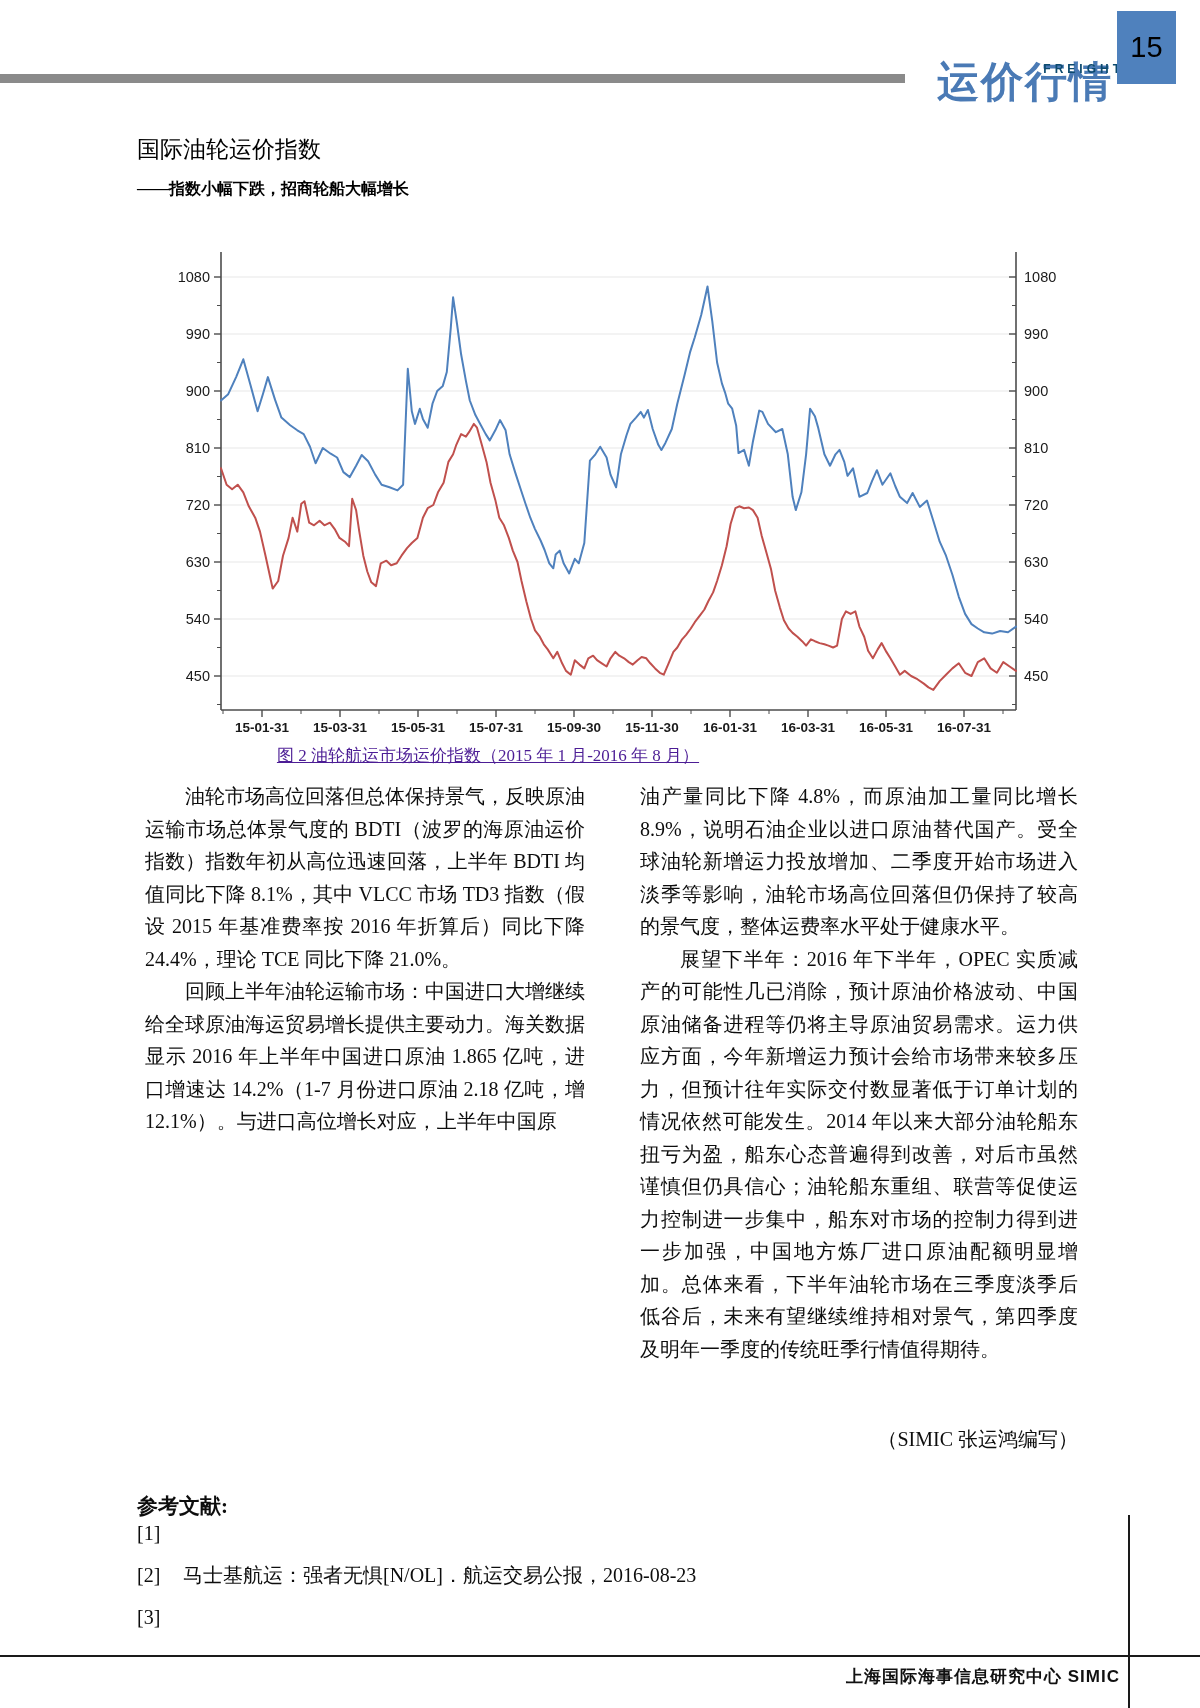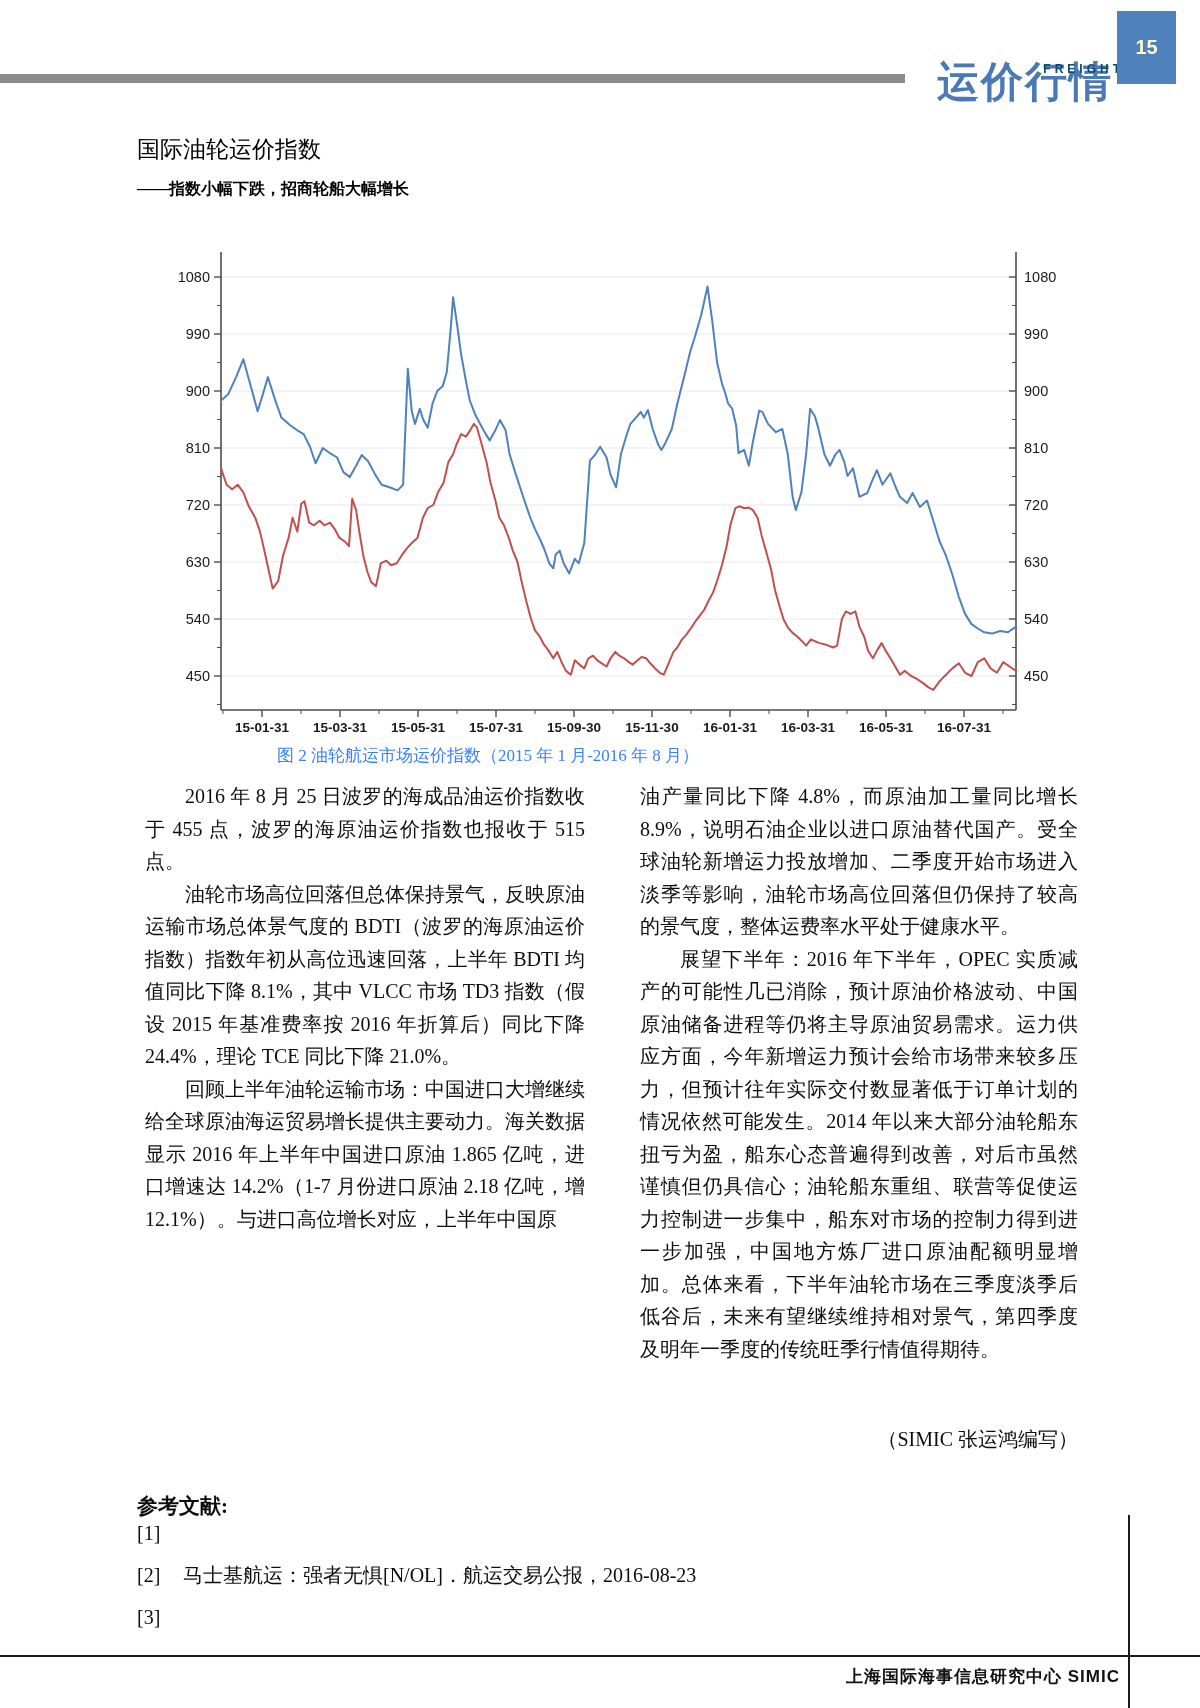--- a/index.html
+++ b/index.html
@@ -9,29 +9,29 @@
   .gray-bar{position:absolute;left:0;top:74px;width:905px;height:9px;background:#8a8a8a;}
   .hdr-title{position:absolute;left:930px;top:14px;width:190px;text-align:center;
              font-family:"Liberation Sans","DejaVu Sans",sans-serif;
              font-size:42px;font-weight:bold;letter-spacing:2px;color:#4a7ab5;margin-top:40px;}
   .hdr-sub{position:absolute;left:946px;top:62px;width:190px;text-align:right;
            font-family:"Liberation Sans","DejaVu Sans",sans-serif;
            font-size:12px;font-weight:bold;letter-spacing:4px;color:#0c4a6e;}
   .page-box{position:absolute;left:1117px;top:11px;width:59px;height:73px;background:#4f81bd;
             display:flex;align-items:center;justify-content:center;}
   .page-box span{font-family:"Liberation Sans","DejaVu Sans",sans-serif;
-                 font-size:20px;font-weight:bold;color:#fef9c3;}
+                 font-size:29px;font-weight:normal;color:#000000;}
   
   .sec-title{position:absolute;left:137px;top:134px;font-size:23px;font-weight:normal;color:#000;}
   .sec-sub{position:absolute;left:137px;top:179px;font-size:16px;font-weight:bold;color:#000;}
   
   .chart-svg{position:absolute;left:0;top:0;width:1200px;height:770px;}
   .chart-svg text{font-family:"Liberation Sans","DejaVu Sans",sans-serif;fill:#1a1a1a;}
   .fig-caption{position:absolute;left:0;top:744px;width:976px;text-align:center;
-               font-size:17px;color:#3b82f6;}
+               font-size:17px;color:#4c1d95;text-decoration:underline;}
   
   .col{position:absolute;top:780px;font-size:20px;line-height:32.5px;text-align:justify;color:#0d0d0d;}
   .col-left{left:145px;width:440px;}
   .col-right{left:640px;width:438px;}
   .col p{margin:0;}
   .col p.indent{text-indent:2em;}
   .signoff{margin-top:58px !important;text-align:right;}
   
   .refs{position:absolute;left:137px;top:1492px;width:950px;font-size:20px;color:#0d0d0d;}
   .refs-heading{font-weight:bold;font-size:21px;margin:0 0 0 0;}
@@ -149,21 +149,20 @@
       <text x="730" y="732" text-anchor="middle" font-size="13.5" font-weight="bold">16-01-31</text>
       <text x="808" y="732" text-anchor="middle" font-size="13.5" font-weight="bold">16-03-31</text>
       <text x="886" y="732" text-anchor="middle" font-size="13.5" font-weight="bold">16-05-31</text>
       <text x="964" y="732" text-anchor="middle" font-size="13.5" font-weight="bold">16-07-31</text>
       <polyline points="221.0,468.3 226.6,484.7 232.1,489.2 237.7,484.7 243.3,492.3 248.8,506.3 255.2,517.7 260.0,531.6 265.5,555.7 270.3,577.8 272.7,588.6 278.2,581.0 283.0,555.7 288.6,537.9 292.6,517.7 297.3,531.6 301.3,503.7 304.5,501.2 309.2,522.7 314.0,525.3 319.6,520.8 324.4,525.3 329.9,522.7 334.7,529.1 339.5,537.9 345.0,541.7 349.0,546.2 352.2,498.7 356.1,510.1 359.3,531.6 363.3,555.7 367.3,571.5 371.3,582.3 376.0,586.1 380.8,563.3 386.4,560.7 391.1,565.2 396.7,563.3 401.5,555.7 407.0,548.1 411.8,543.0 417.4,537.9 422.9,517.7 427.7,508.2 433.3,505.0 438.0,492.3 443.6,482.8 448.4,461.9 453.1,454.3 456.3,444.8 461.1,434.1 465.9,436.6 469.0,432.2 473.8,423.9 477.0,427.7 481.8,444.8 486.5,461.9 490.5,482.8 495.3,499.9 499.3,517.7 504.0,525.3 508.8,537.9 512.8,550.6 517.5,562.0 521.5,581.0 526.3,601.3 531.0,619.0 535.0,630.4 539.8,636.7 543.8,644.3 547.7,649.4 553.3,658.3 557.3,651.9 562.1,663.3 566.0,670.9 570.8,674.7 574.8,660.2 579.5,664.6 584.3,668.4 588.3,658.3 593.1,655.7 597.0,660.2 601.8,663.3 606.6,666.5 610.5,658.3 615.3,651.9 619.3,655.7 624.1,658.3 628.8,662.1 632.8,664.6 637.6,660.2 641.6,657.0 646.3,658.3 650.3,663.3 655.1,668.4 659.8,672.8 663.8,674.7 668.6,663.3 673.4,651.9 677.3,647.5 682.1,639.3 686.1,634.8 690.8,628.5 694.8,622.2 699.6,615.8 704.4,609.5 708.3,601.3 713.1,592.4 717.1,581.0 721.9,565.2 726.6,546.2 730.6,524.0 735.4,508.2 739.3,506.3 744.1,508.2 748.9,507.5 752.9,510.1 757.6,517.7 761.6,535.4 766.4,552.5 771.1,569.6 775.1,590.5 779.9,607.6 783.9,620.3 788.6,628.5 792.6,632.9 797.4,636.7 802.1,641.2 806.1,645.6 810.9,639.3 814.9,641.2 819.6,643.1 824.4,644.3 828.4,645.6 833.1,647.5 837.1,645.6 841.9,619.0 845.9,611.4 850.6,613.9 855.4,611.4 859.4,626.6 864.2,636.7 868.1,650.7 872.9,658.3 877.7,649.4 881.6,643.1 886.4,651.9 890.4,658.3 895.2,666.5 899.9,674.7 904.7,670.9 911.1,676.0 917.4,679.2 923.8,683.6 928.5,687.4 933.3,689.9 939.7,681.1 946.0,674.7 952.4,668.4 958.8,663.3 965.1,672.8 971.5,676.0 977.8,662.1 984.2,658.3 990.6,668.4 996.9,672.8 1003.3,662.1 1009.6,666.5 1016.0,670.9" fill="none" stroke="#c0504d" stroke-width="2" stroke-linejoin="round" stroke-linecap="round"></polyline>
       <polyline points="221.0,400.5 228.2,394.2 236.1,377.1 243.3,359.3 250.4,384.7 257.6,411.3 263.1,393.5 267.9,377.1 275.1,399.9 281.4,417.6 290.2,425.2 297.3,430.3 303.7,434.1 310.0,446.7 315.6,463.2 322.8,448.0 330.7,453.7 337.1,457.5 343.4,472.1 349.8,477.1 356.1,465.7 361.7,455.0 368.1,461.3 375.2,474.6 381.6,484.7 389.5,487.3 397.5,490.4 403.1,484.7 407.8,368.8 411.8,411.3 415.0,423.9 419.8,408.7 422.9,418.9 427.7,427.7 432.5,403.7 437.2,391.0 442.8,385.9 446.8,372.0 450.8,327.7 453.1,297.3 457.1,324.5 461.1,354.3 465.9,380.9 469.8,400.5 475.4,415.1 480.2,423.9 485.7,434.1 489.7,440.4 495.3,430.3 500.0,420.1 505.6,430.3 509.6,454.3 515.1,472.1 520.7,489.2 525.5,503.7 530.3,517.7 535.0,529.1 540.6,540.5 544.6,550.0 549.3,563.3 553.3,568.3 555.7,554.4 559.7,550.6 563.6,563.3 569.2,573.4 574.8,558.8 578.8,563.3 584.3,543.0 589.9,460.7 595.4,454.3 600.2,446.7 606.6,457.5 610.5,474.6 616.1,487.3 620.9,454.3 626.5,435.3 630.4,423.9 636.0,417.6 640.8,411.9 643.9,417.6 647.9,410.0 652.7,429.0 658.3,444.8 661.4,449.9 665.4,442.9 671.8,429.0 677.3,403.7 684.5,375.2 690.0,352.4 694.8,337.2 701.2,315.0 707.5,286.5 712.3,321.3 717.1,362.5 721.9,383.4 725.0,392.3 728.2,403.7 732.2,408.7 736.2,425.8 738.5,453.1 744.1,449.9 748.9,465.7 752.9,441.7 759.2,410.6 762.4,411.9 768.0,423.9 775.9,432.2 782.3,429.0 787.8,454.3 792.6,496.8 795.8,510.1 801.4,492.3 806.1,454.3 810.1,408.7 814.9,416.3 818.0,427.1 824.4,454.3 830.0,465.7 835.5,454.3 839.5,449.9 844.3,461.9 847.5,475.9 853.0,468.3 859.4,496.8 867.3,493.0 872.1,480.9 876.9,470.2 882.4,484.7 890.4,473.3 895.2,486.0 899.9,496.8 907.1,503.1 912.6,493.0 919.8,506.9 927.0,500.6 933.3,520.8 939.7,541.7 946.0,555.7 952.4,574.7 958.8,596.8 965.1,613.9 971.5,624.1 977.8,628.5 984.2,632.3 992.1,633.6 1000.1,631.0 1008.0,632.3 1016.0,626.6" fill="none" stroke="#4f81bd" stroke-width="2" stroke-linejoin="round" stroke-linecap="round"></polyline>
     </svg>
   <div class="fig-caption">图 2 油轮航运市场运价指数（2015 年 1 月-2016 年 8 月）</div>
 
   <div class="col col-left">
-      <p class="para indent">2016 年 8 月 25 日波罗的海成品油运价指数收于 455 点，波罗的海原油运价指数也报收于 515 点。</p>
       <p class="para indent">油轮市场高位回落但总体保持景气，反映原油运输市场总体景气度的 BDTI（波罗的海原油运价指数）指数年初从高位迅速回落，上半年 BDTI 均值同比下降 8.1%，其中 VLCC 市场 TD3 指数（假设 2015 年基准费率按 2016 年折算后）同比下降 24.4%，理论 TCE 同比下降 21.0%。</p>
       <p class="para indent">回顾上半年油轮运输市场：中国进口大增继续给全球原油海运贸易增长提供主要动力。海关数据显示 2016 年上半年中国进口原油 1.865 亿吨，进口增速达 14.2%（1-7 月份进口原油 2.18 亿吨，增 12.1%）。与进口高位增长对应，上半年中国原</p>
     </div>
   <div class="col col-right">
       <p class="para">油产量同比下降 4.8%，而原油加工量同比增长 8.9%，说明石油企业以进口原油替代国产。受全球油轮新增运力投放增加、二季度开始市场进入淡季等影响，油轮市场高位回落但仍保持了较高的景气度，整体运费率水平处于健康水平。</p>
       <p class="para indent">展望下半年：2016 年下半年，OPEC 实质减产的可能性几已消除，预计原油价格波动、中国原油储备进程等仍将主导原油贸易需求。运力供应方面，今年新增运力预计会给市场带来较多压力，但预计往年实际交付数显著低于订单计划的情况依然可能发生。2014 年以来大部分油轮船东扭亏为盈，船东心态普遍得到改善，对后市虽然谨慎但仍具信心；油轮船东重组、联营等促使运力控制进一步集中，船东对市场的控制力得到进一步加强，中国地方炼厂进口原油配额明显增加。总体来看，下半年油轮市场在三季度淡季后低谷后，未来有望继续维持相对景气，第四季度及明年一季度的传统旺季行情值得期待。</p>
       <p class="para signoff">（SIMIC 张运鸿编写）</p>
     </div>
 
   <div class="refs">

